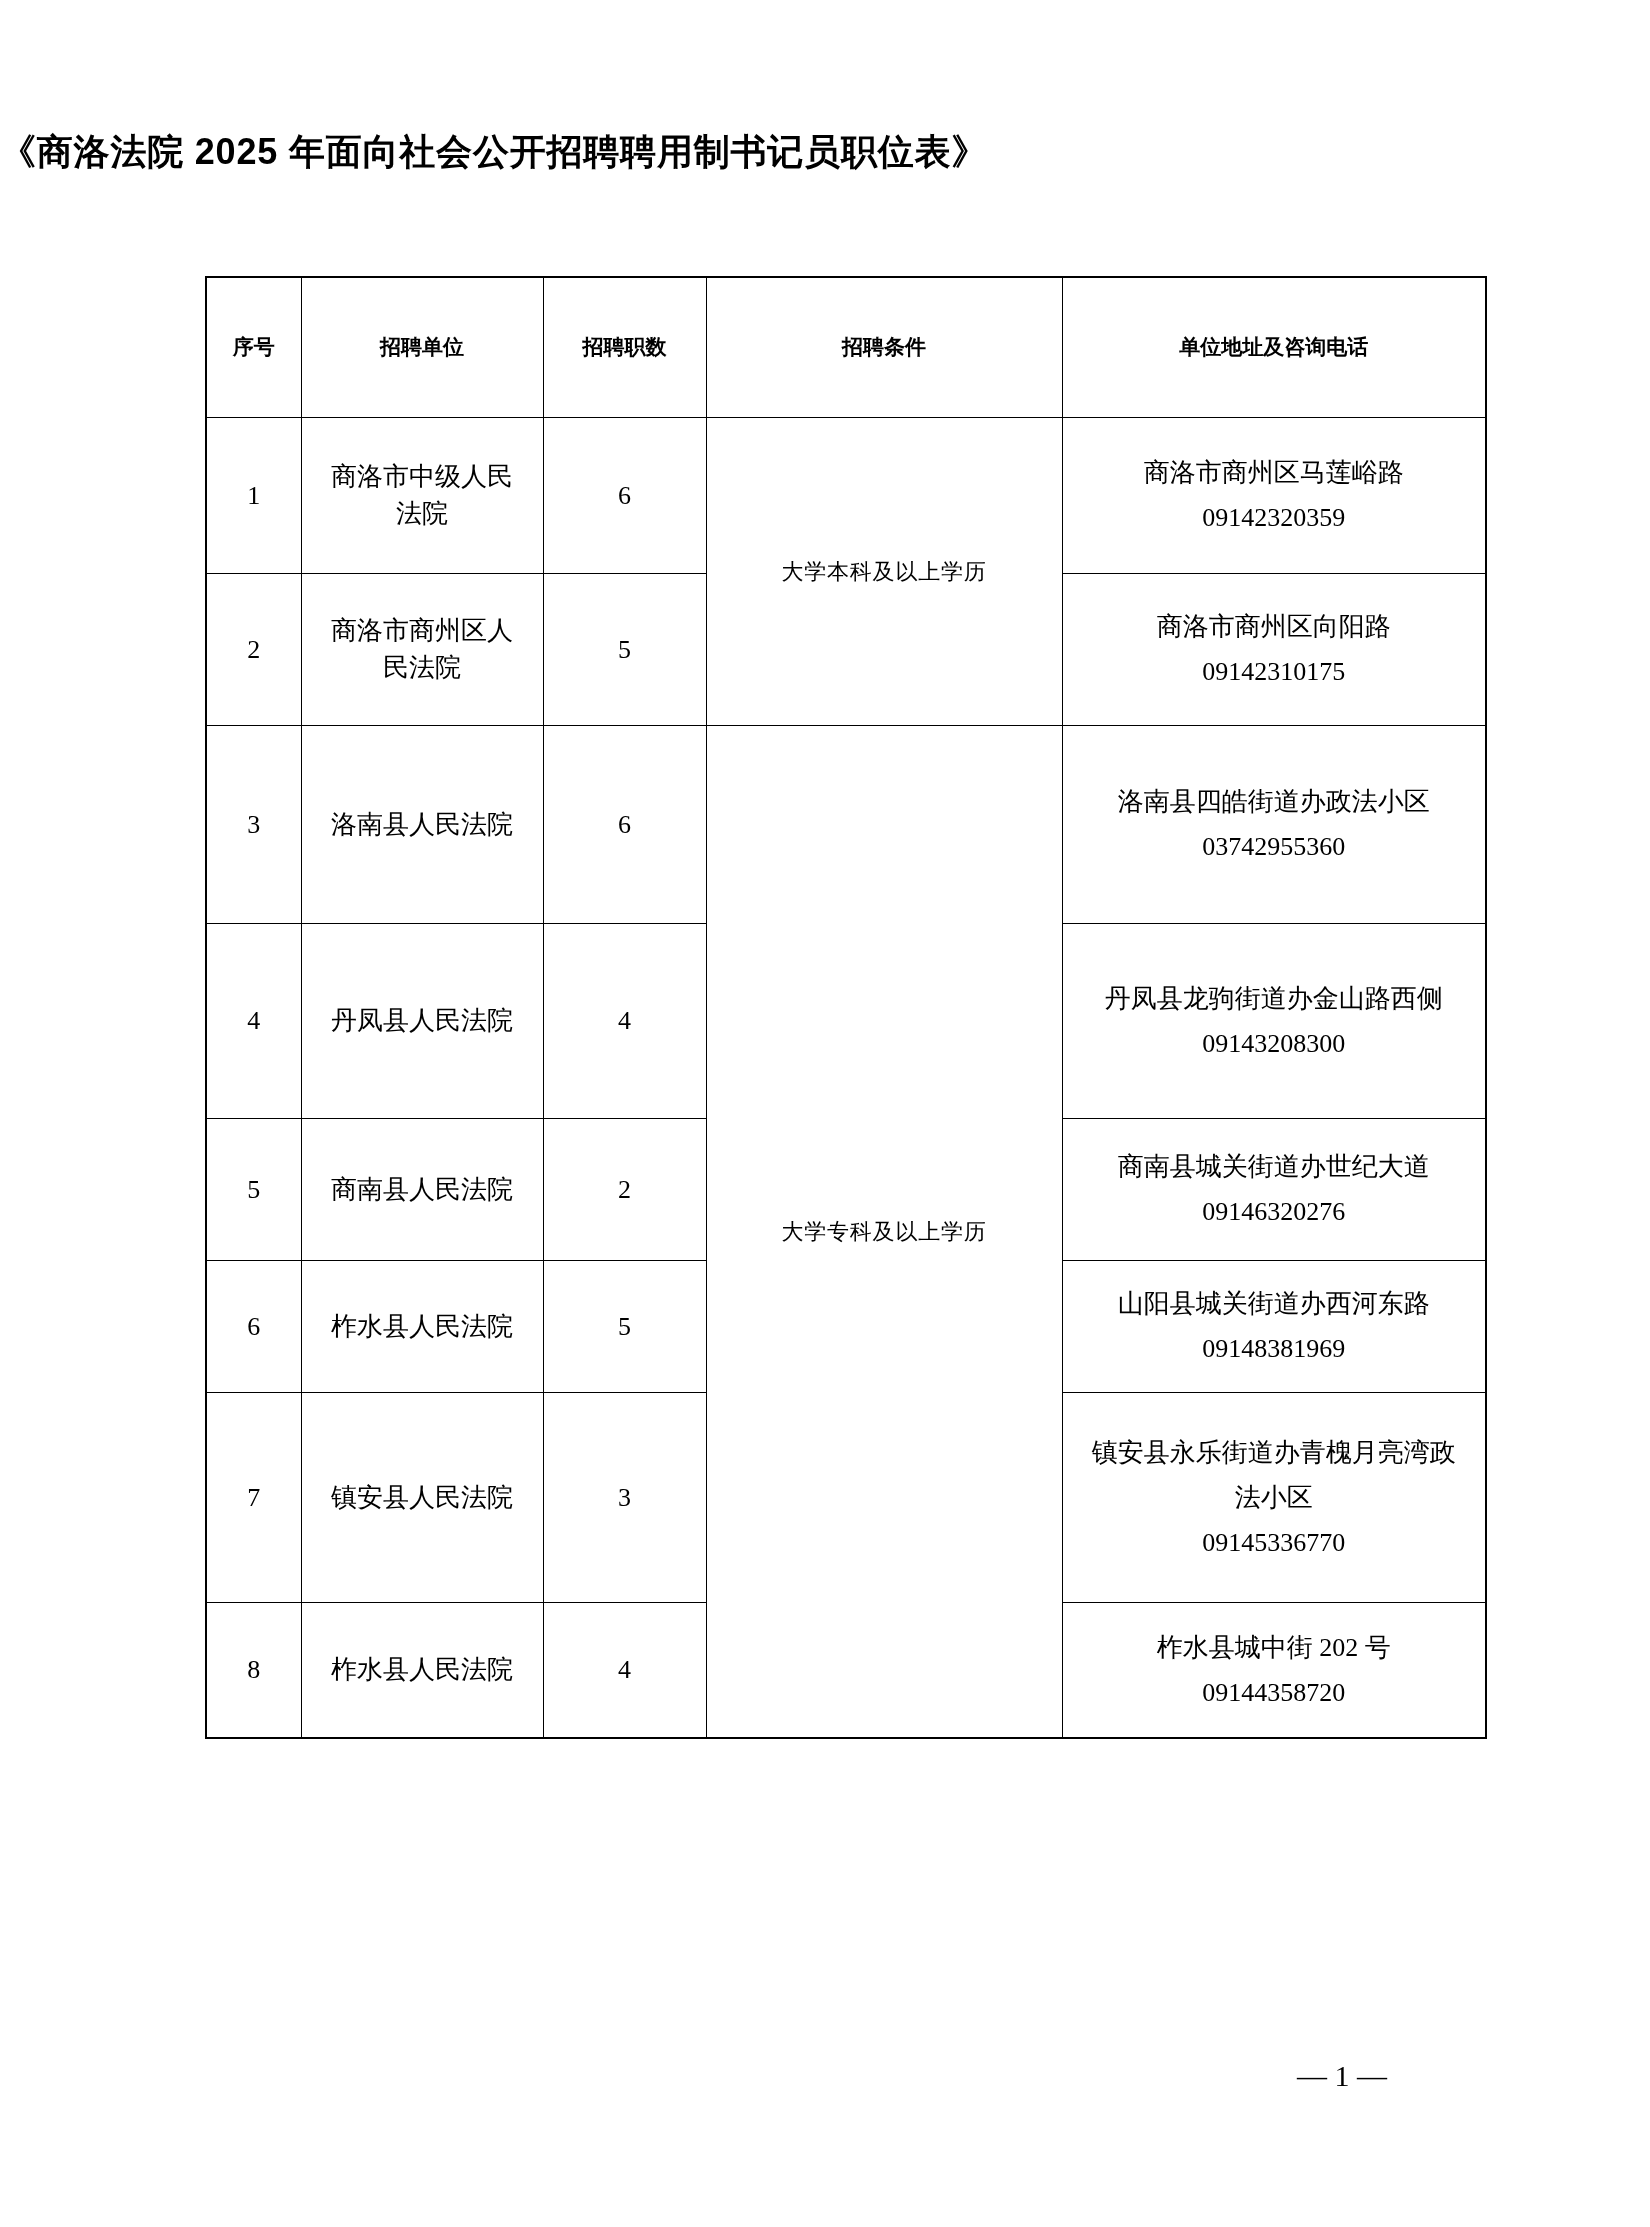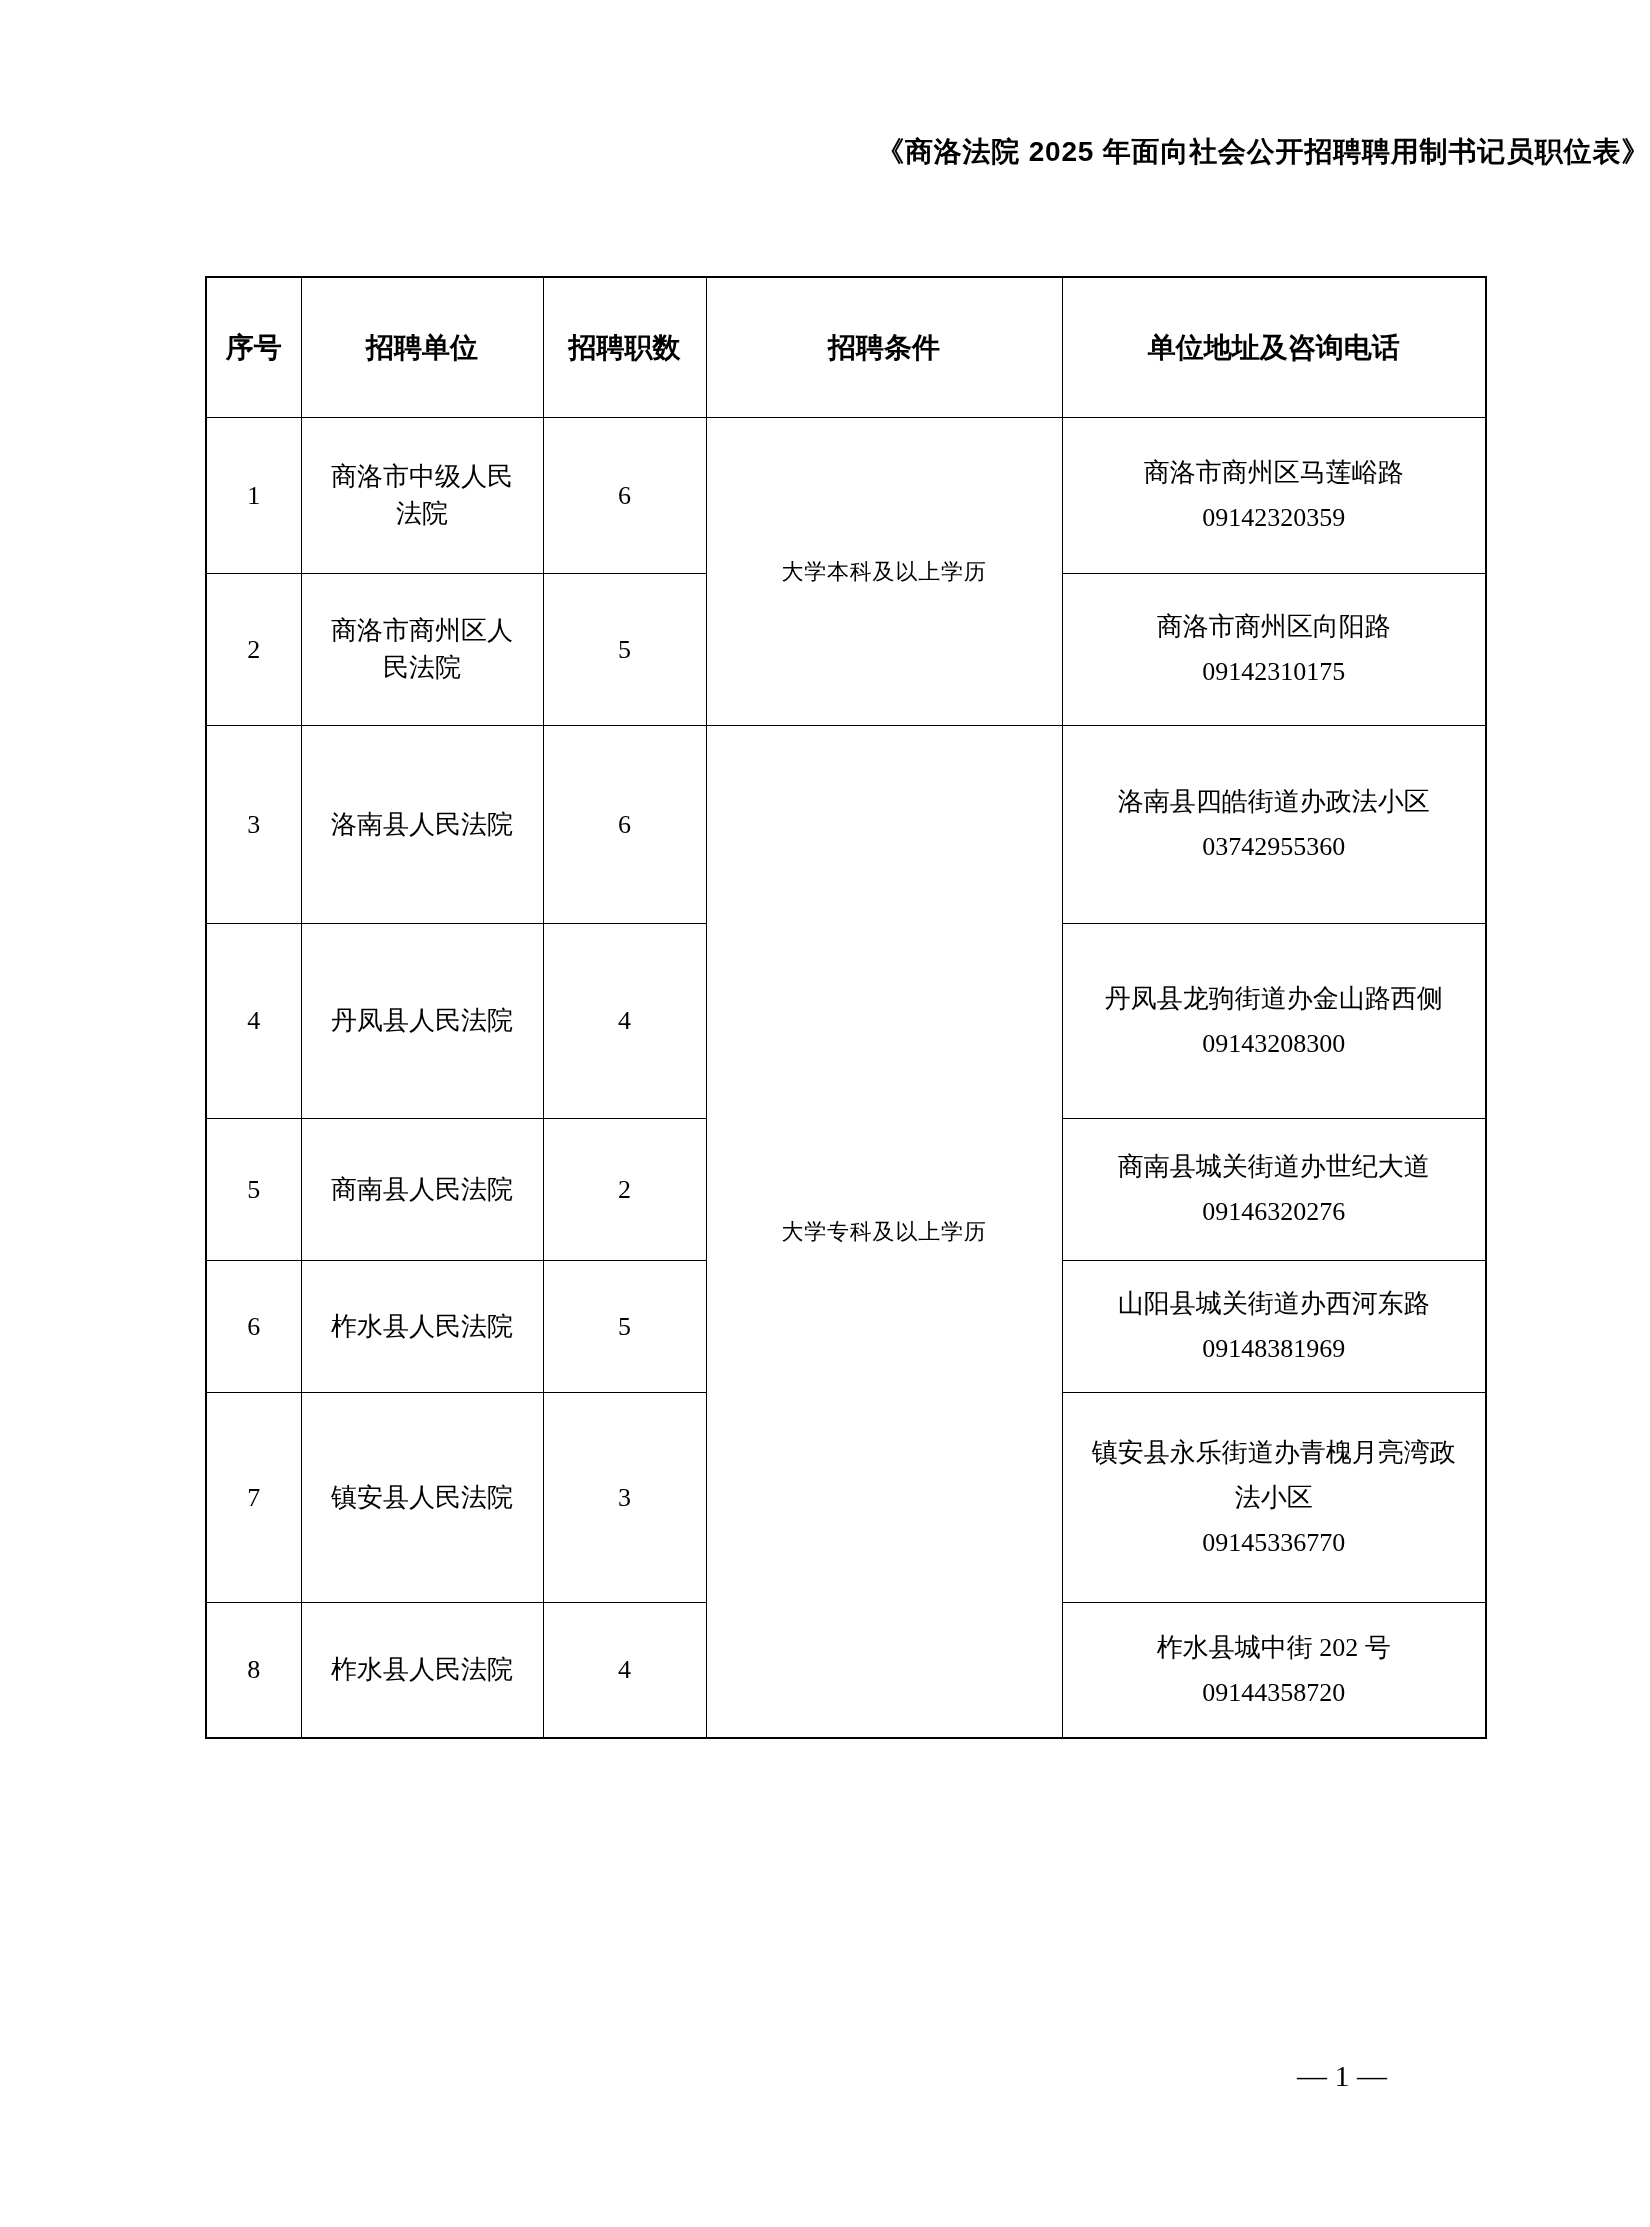--- a/index.html
+++ b/index.html
@@ -10,24 +10,24 @@
     background: #ffffff;
     color: #000000;
     font-family: "Liberation Serif", "DejaVu Serif", serif;
     overflow: hidden;
   }
   .doc-title {
     position: absolute;
     top: 126px;
     left: 0;
     width: 100%;
-    text-align: right;
+    text-align: left;
     font-family: "Liberation Sans", "DejaVu Sans", sans-serif;
     font-weight: bold;
-    font-size: 28px;
+    font-size: 36px;
     line-height: 52px;
     letter-spacing: 0.8px;
     white-space: nowrap;
   }
   table.job-table {
     position: absolute;
     left: 205px;
     top: 276px;
     width: 1280px;
     border-collapse: collapse;
@@ -38,21 +38,21 @@
     border: 1.7px solid #000000;
     text-align: center;
     vertical-align: middle;
     font-size: 26px;
     line-height: 37px;
     padding: 0;
     overflow: hidden;
   }
   .job-table th {
     font-weight: bold;
-    font-size: 28px;
+    font-size: 21px;
   }
   td.cell-unit { padding: 0 24px; text-align: center; }
   td.cell-condition { font-size: 22px; letter-spacing: 0.8px; }
   td.cell-address { padding: 10px 21px; line-height: 45px; }
   .addr-line { display: block; }
   .phone-line { display: block; }
   .page-number {
     position: absolute;
     top: 2056px;
     left: 1205px;

